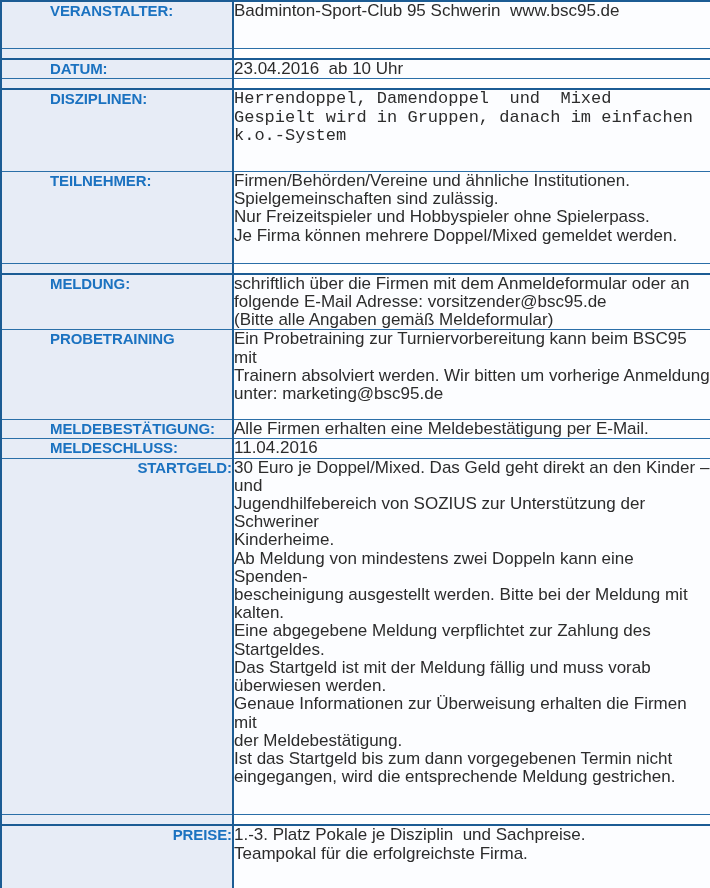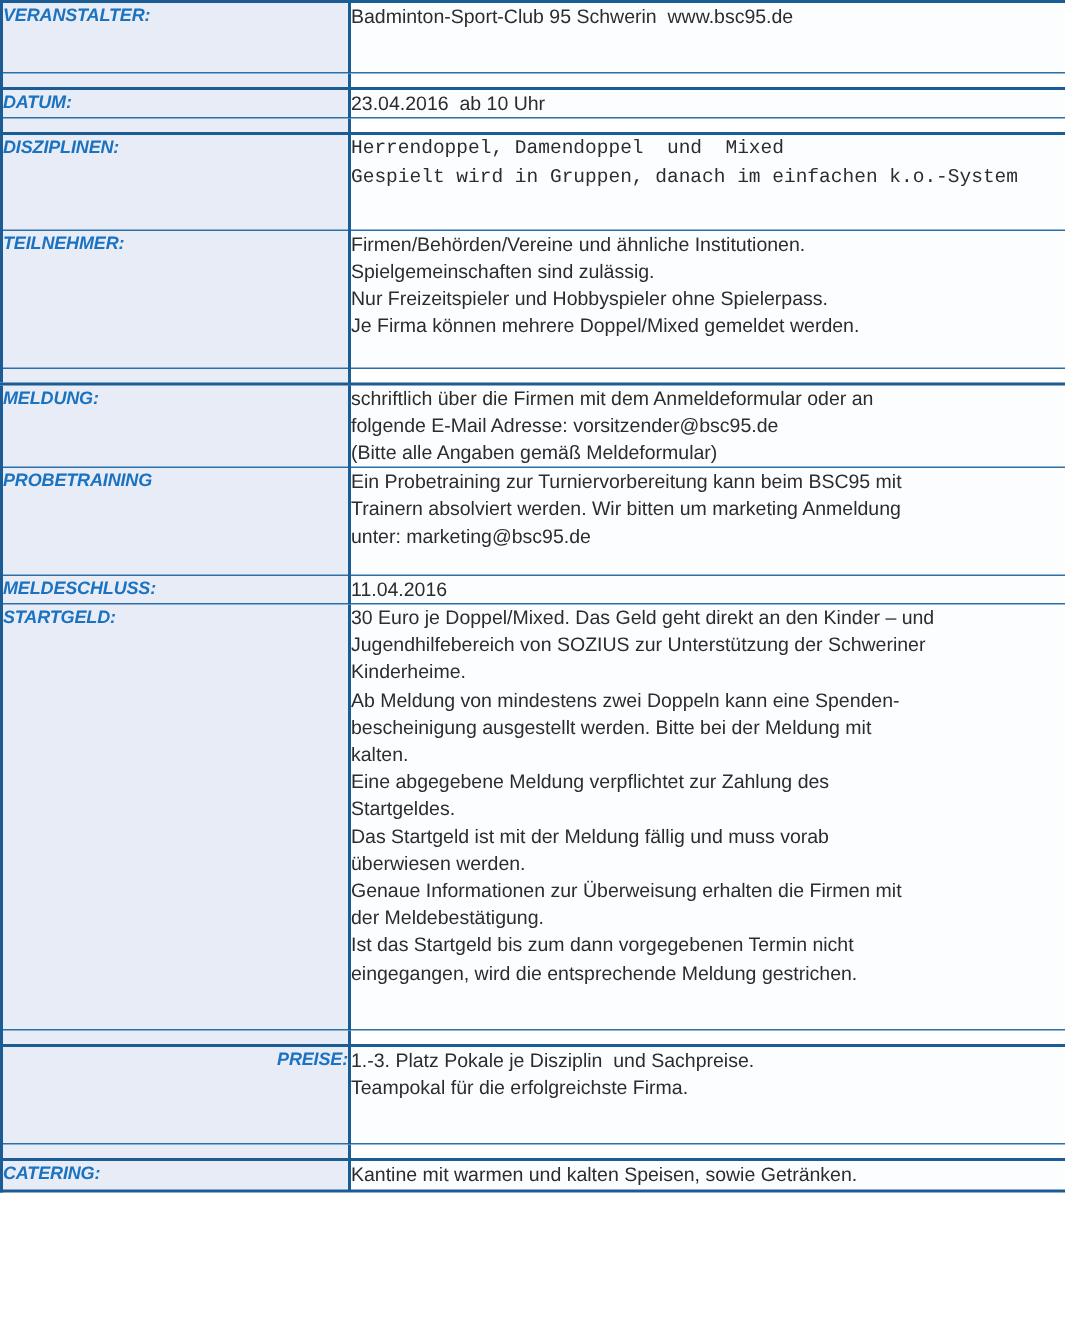--- a/index.html
+++ b/index.html
@@ -48,31 +48,31 @@
   }
   td.value-cell {
     width: 478px;
     background: #fcfdff;
     padding: 4px 8px 6px 10px;
     box-sizing: border-box;
   }
   .label-text {
     color: #1b72c0;
     font-weight: bold;
-    font-style: italic;
-    font-size: 12px;
+    font-size: 15px;
     line-height: 17px;
     letter-spacing: -0.1px;
     font-stretch: condensed;
     white-space: nowrap;
     display: block;
+    margin-left: 48px;
   }
   .value-line {
     color: #2c2c2c;
-    font-size: 13px;
+    font-size: 17px;
     line-height: 18.2px;
     display: block;
     white-space: pre-wrap;
   }
 </style>
 </head>
 <body>
 
 <div id="sheet">
   <table class="info-table">
@@ -134,34 +134,42 @@
             <span class="value-line">folgende E-Mail Adresse: vorsitzender@bsc95.de</span>
             <span class="value-line">(Bitte alle Angaben gemäß Meldeformular)</span>
           </td>
         </tr>
         <tr>
           <td class="label-cell" style="padding-bottom: 16px;">
             <span class="label-text">PROBETRAINING</span>
           </td>
           <td class="value-cell" style="padding-bottom: 16px;">
             <span class="value-line">Ein Probetraining zur Turniervorbereitung kann beim BSC95 mit</span>
-            <span class="value-line">Trainern absolviert werden. Wir bitten um marketing Anmeldung</span>
+            <span class="value-line">Trainern absolviert werden. Wir bitten um vorherige Anmeldung</span>
             <span class="value-line">unter: marketing@bsc95.de</span>
           </td>
         </tr>
         <tr>
           <td class="label-cell">
+            <span class="label-text">MELDEBESTÄTIGUNG:</span>
+          </td>
+          <td class="value-cell">
+            <span class="value-line">Alle Firmen erhalten eine Meldebestätigung per E-Mail.</span>
+          </td>
+        </tr>
+        <tr>
+          <td class="label-cell">
             <span class="label-text">MELDESCHLUSS:</span>
           </td>
           <td class="value-cell">
             <span class="value-line">11.04.2016</span>
           </td>
         </tr>
         <tr>
-          <td class="label-cell" style="padding-bottom: 28px;">
+          <td class="label-cell" style="padding-bottom: 28px; text-align: right;">
             <span class="label-text">STARTGELD:</span>
           </td>
           <td class="value-cell" style="padding-bottom: 28px;">
             <span class="value-line">30 Euro je Doppel/Mixed. Das Geld geht direkt an den Kinder – und</span>
             <span class="value-line">Jugendhilfebereich von SOZIUS zur Unterstützung der Schweriner</span>
             <span class="value-line">Kinderheime.</span>
             <span class="value-line">Ab Meldung von mindestens zwei Doppeln kann eine Spenden-</span>
             <span class="value-line">bescheinigung ausgestellt werden. Bitte bei der Meldung mit</span>
             <span class="value-line">kalten.</span>
             <span class="value-line">Eine abgegebene Meldung verpflichtet zur Zahlung des</span>

